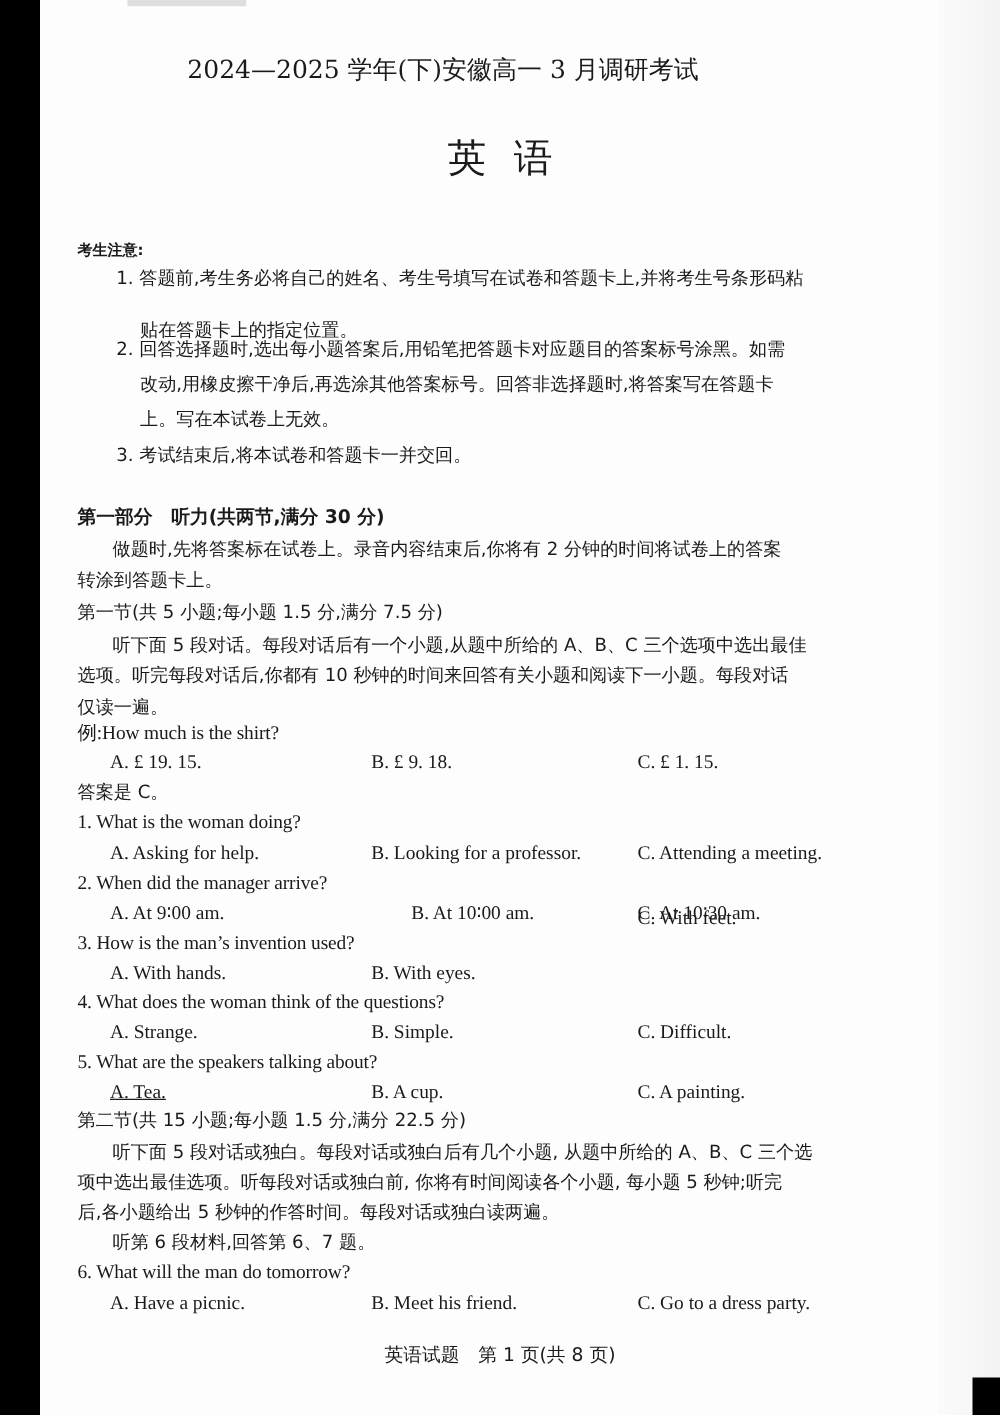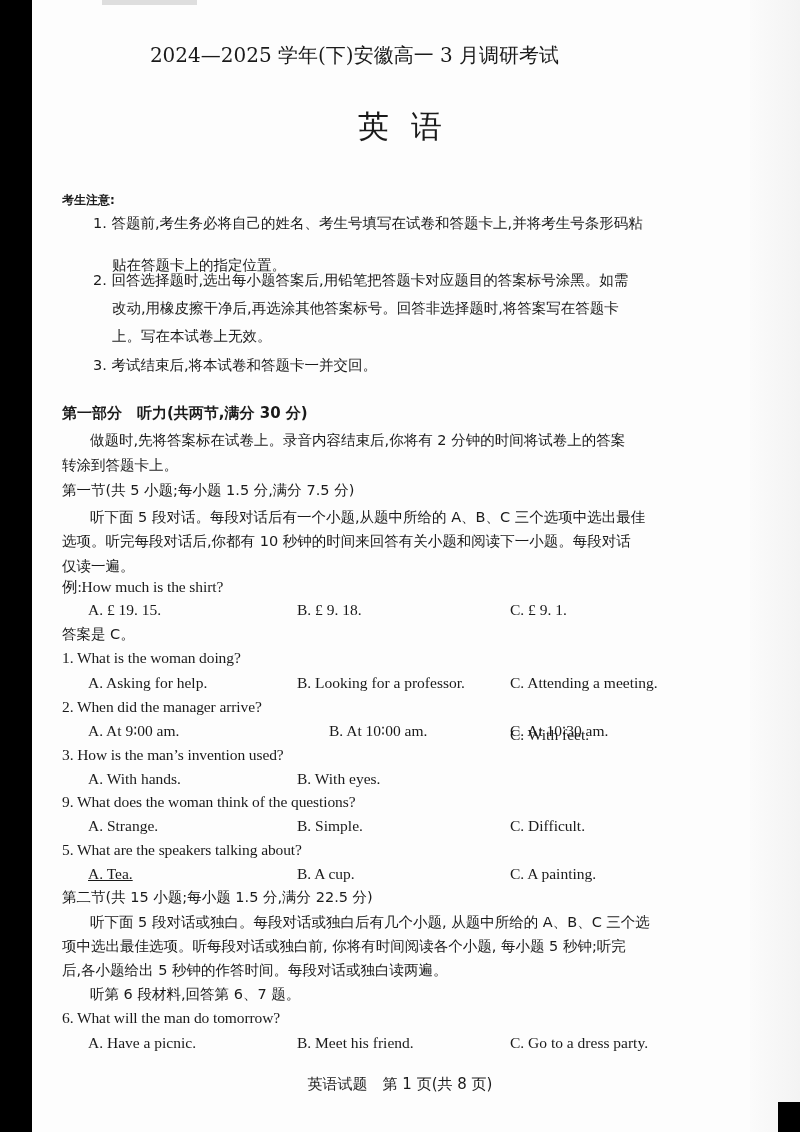--- a/index.html
+++ b/index.html
@@ -68,39 +68,39 @@
 <div class="ln cjk" style="left:62px; top:455px;">转涂到答题卡上。</div>
 
 <div class="ln cjk" style="left:62px; top:480px;">第一节(共 5 小题;每小题 1.5 分,满分 7.5 分)</div>
 <div class="ln cjk" style="left:90px; top:507px;">听下面 5 段对话。每段对话后有一个小题,从题中所给的 A、B、C 三个选项中选出最佳</div>
 <div class="ln cjk" style="left:62px; top:531px;">选项。听完每段对话后,你都有 10 秒钟的时间来回答有关小题和阅读下一小题。每段对话</div>
 <div class="ln cjk" style="left:62px; top:556px;">仅读一遍。</div>
 
 <div class="ln en" style="left:62px; top:577px;">例:How much is the shirt?</div>
 <div class="opt" style="left:88px; top:600px;">A. £ 19. 15.</div>
 <div class="opt" style="left:297px; top:600px;">B. £ 9. 18.</div>
-<div class="opt" style="left:510px; top:600px;">C. £ 9. 1.</div>
+<div class="opt" style="left:510px; top:600px;">C. £ 1. 15.</div>
 <div class="ln cjk" style="left:62px; top:624px;">答案是 C。</div>
 
 <div class="ln en" style="left:62px; top:648px;">1. What is the woman doing?</div>
 <div class="opt" style="left:88px; top:673px;">A. Asking for help.</div>
 <div class="opt" style="left:297px; top:673px;">B. Looking for a professor.</div>
 <div class="opt" style="left:510px; top:673px;">C. Attending a meeting.</div>
 
 <div class="ln en" style="left:62px; top:697px;">2. When did the manager arrive?</div>
 <div class="opt" style="left:88px; top:721px;">A. At 9∶00 am.</div>
 <div class="opt" style="left:297px; top:721px;margin-left:32px;">B. At 10∶00 am.</div>
 <div class="opt" style="left:510px; top:721px;">C. At 10∶30 am.</div>
 
 <div class="ln en" style="left:62px; top:745px;">3. How is the man’s invention used?</div>
 <div class="opt" style="left:88px; top:769px;">A. With hands.</div>
 <div class="opt" style="left:297px; top:769px;">B. With eyes.</div>
 <div class="opt" style="left:510px; top:725px;">C. With feet.</div>
 
-<div class="ln en" style="left:62px; top:792px;">9. What does the woman think of the questions?</div>
+<div class="ln en" style="left:62px; top:792px;">4. What does the woman think of the questions?</div>
 <div class="opt" style="left:88px; top:816px;">A. Strange.</div>
 <div class="opt" style="left:297px; top:816px;">B. Simple.</div>
 <div class="opt" style="left:510px; top:816px;">C. Difficult.</div>
 
 <div class="ln en" style="left:62px; top:840px;">5. What are the speakers talking about?</div>
 <div class="opt" style="left:88px; top:864px;text-decoration:underline;">A. Tea.</div>
 <div class="opt" style="left:297px; top:864px;">B. A cup.</div>
 <div class="opt" style="left:510px; top:864px;">C. A painting.</div>
 
 <div class="ln cjk" style="left:62px; top:887px;">第二节(共 15 小题;每小题 1.5 分,满分 22.5 分)</div>

